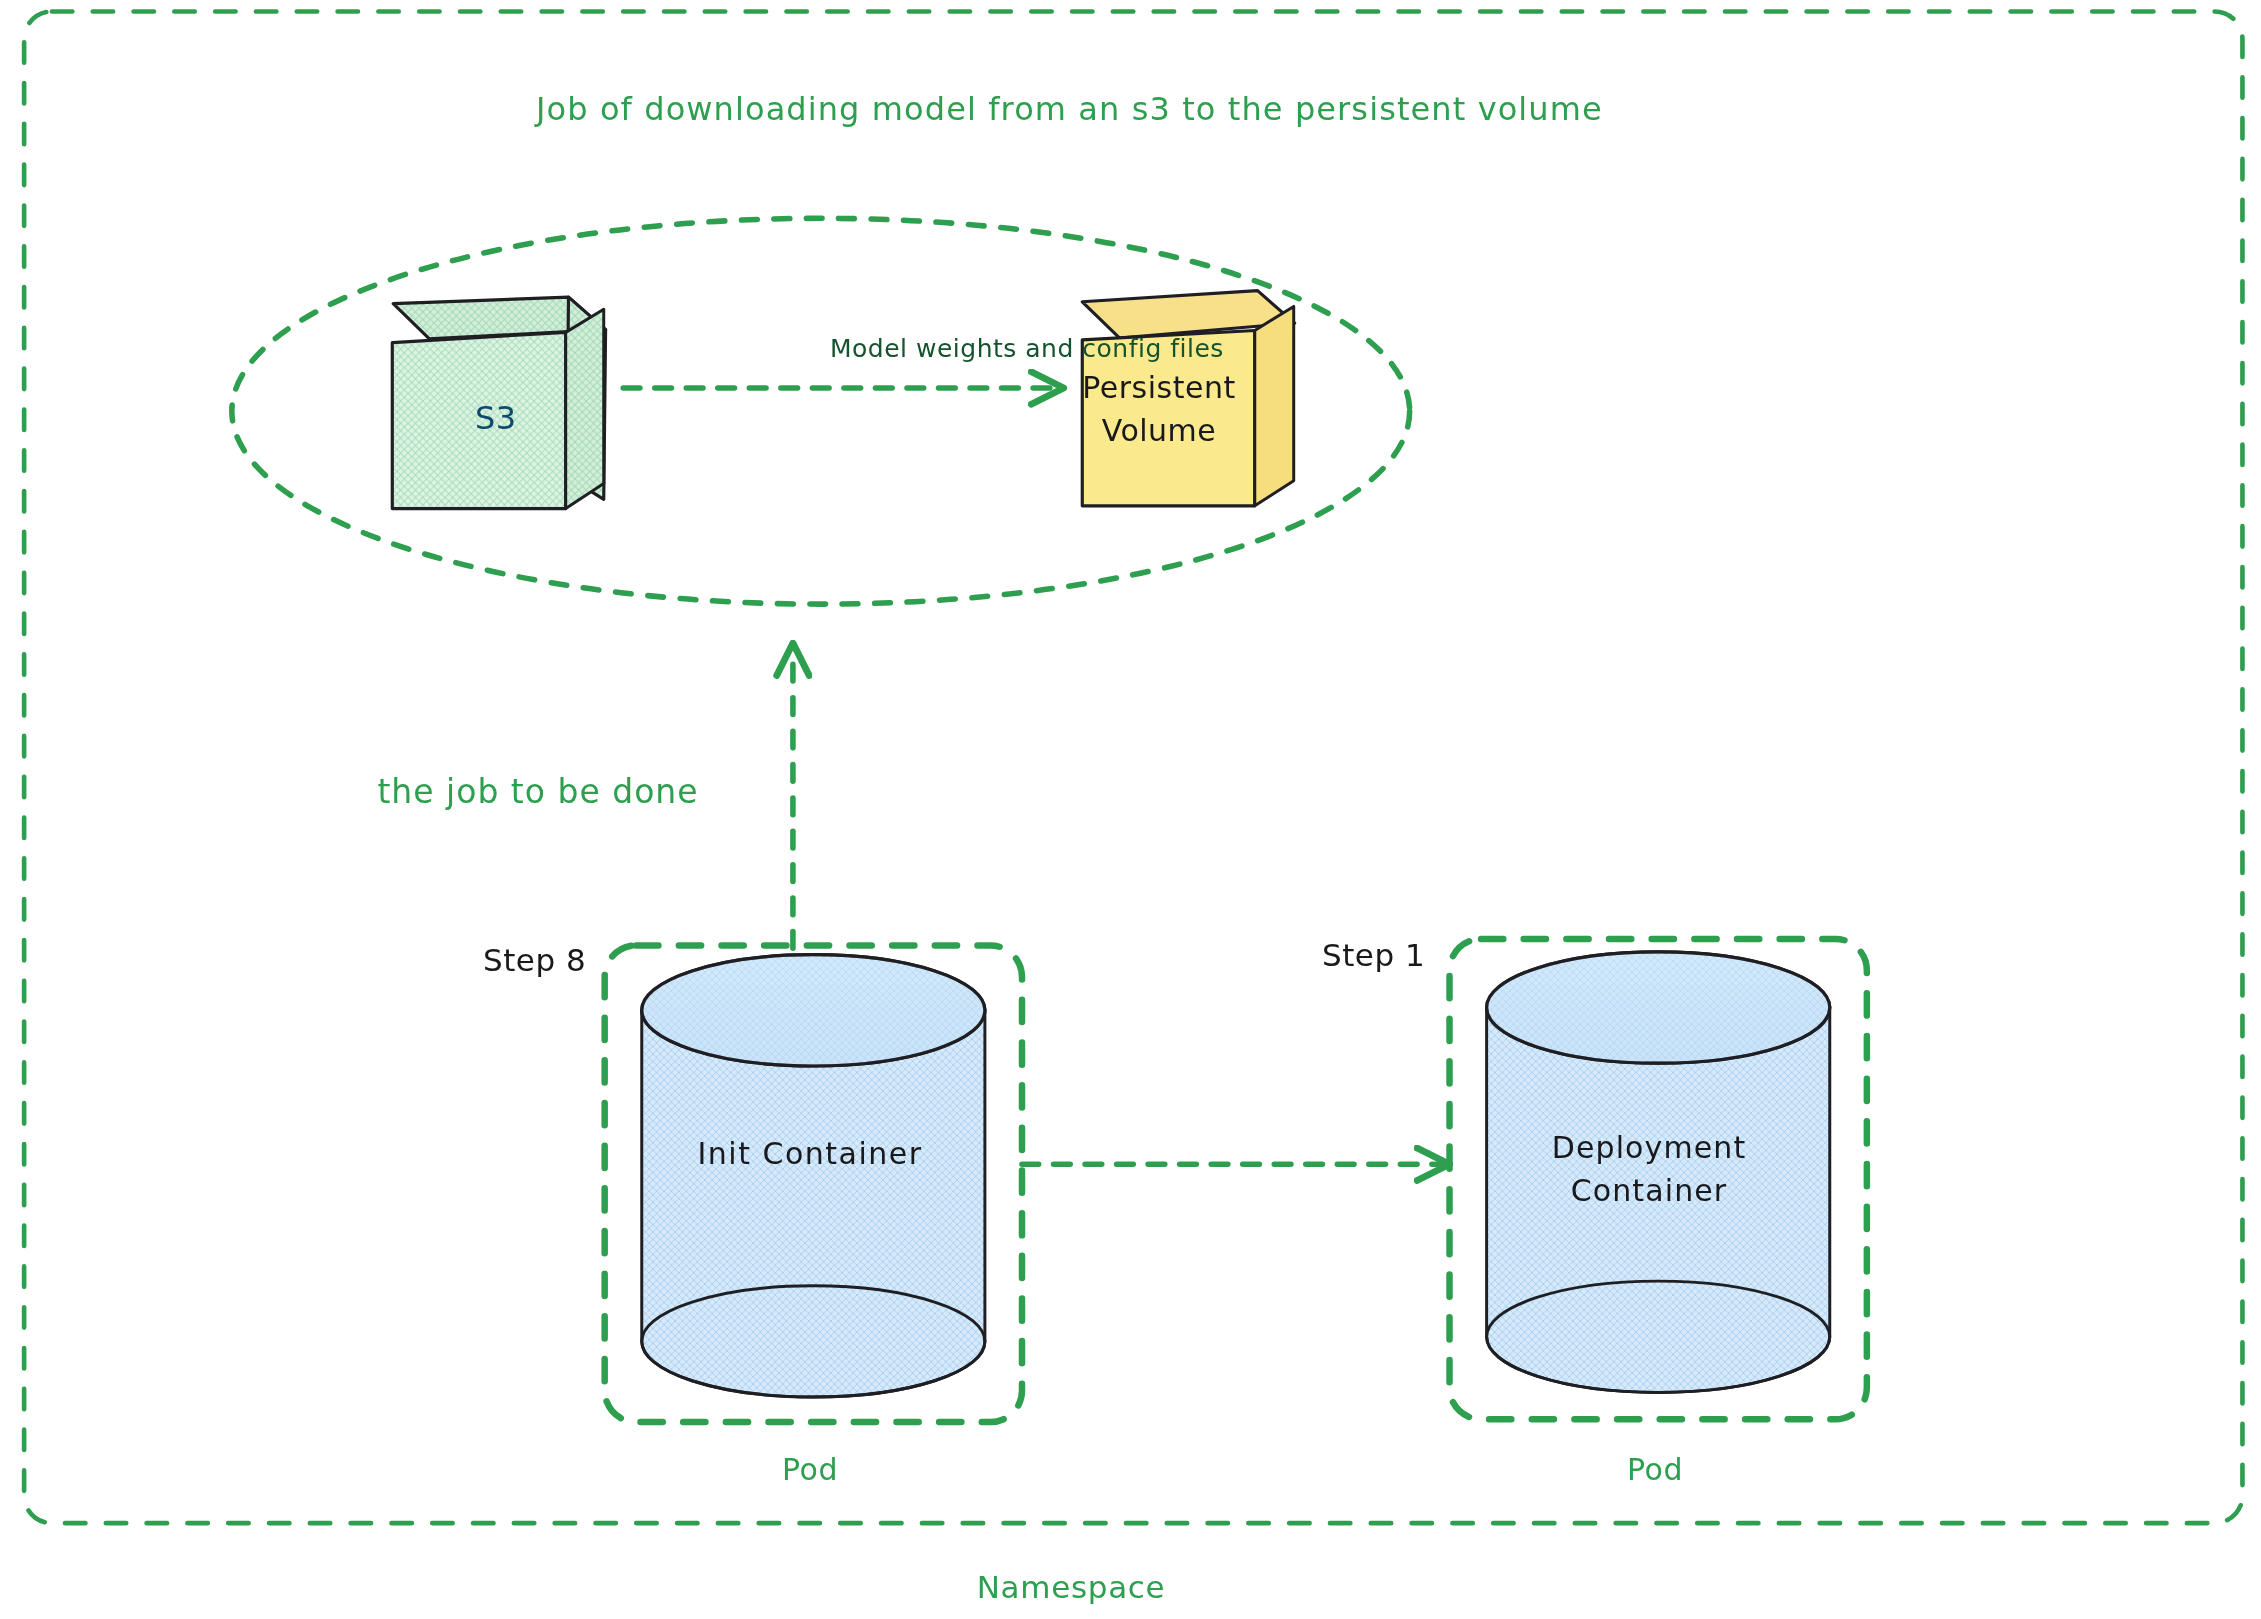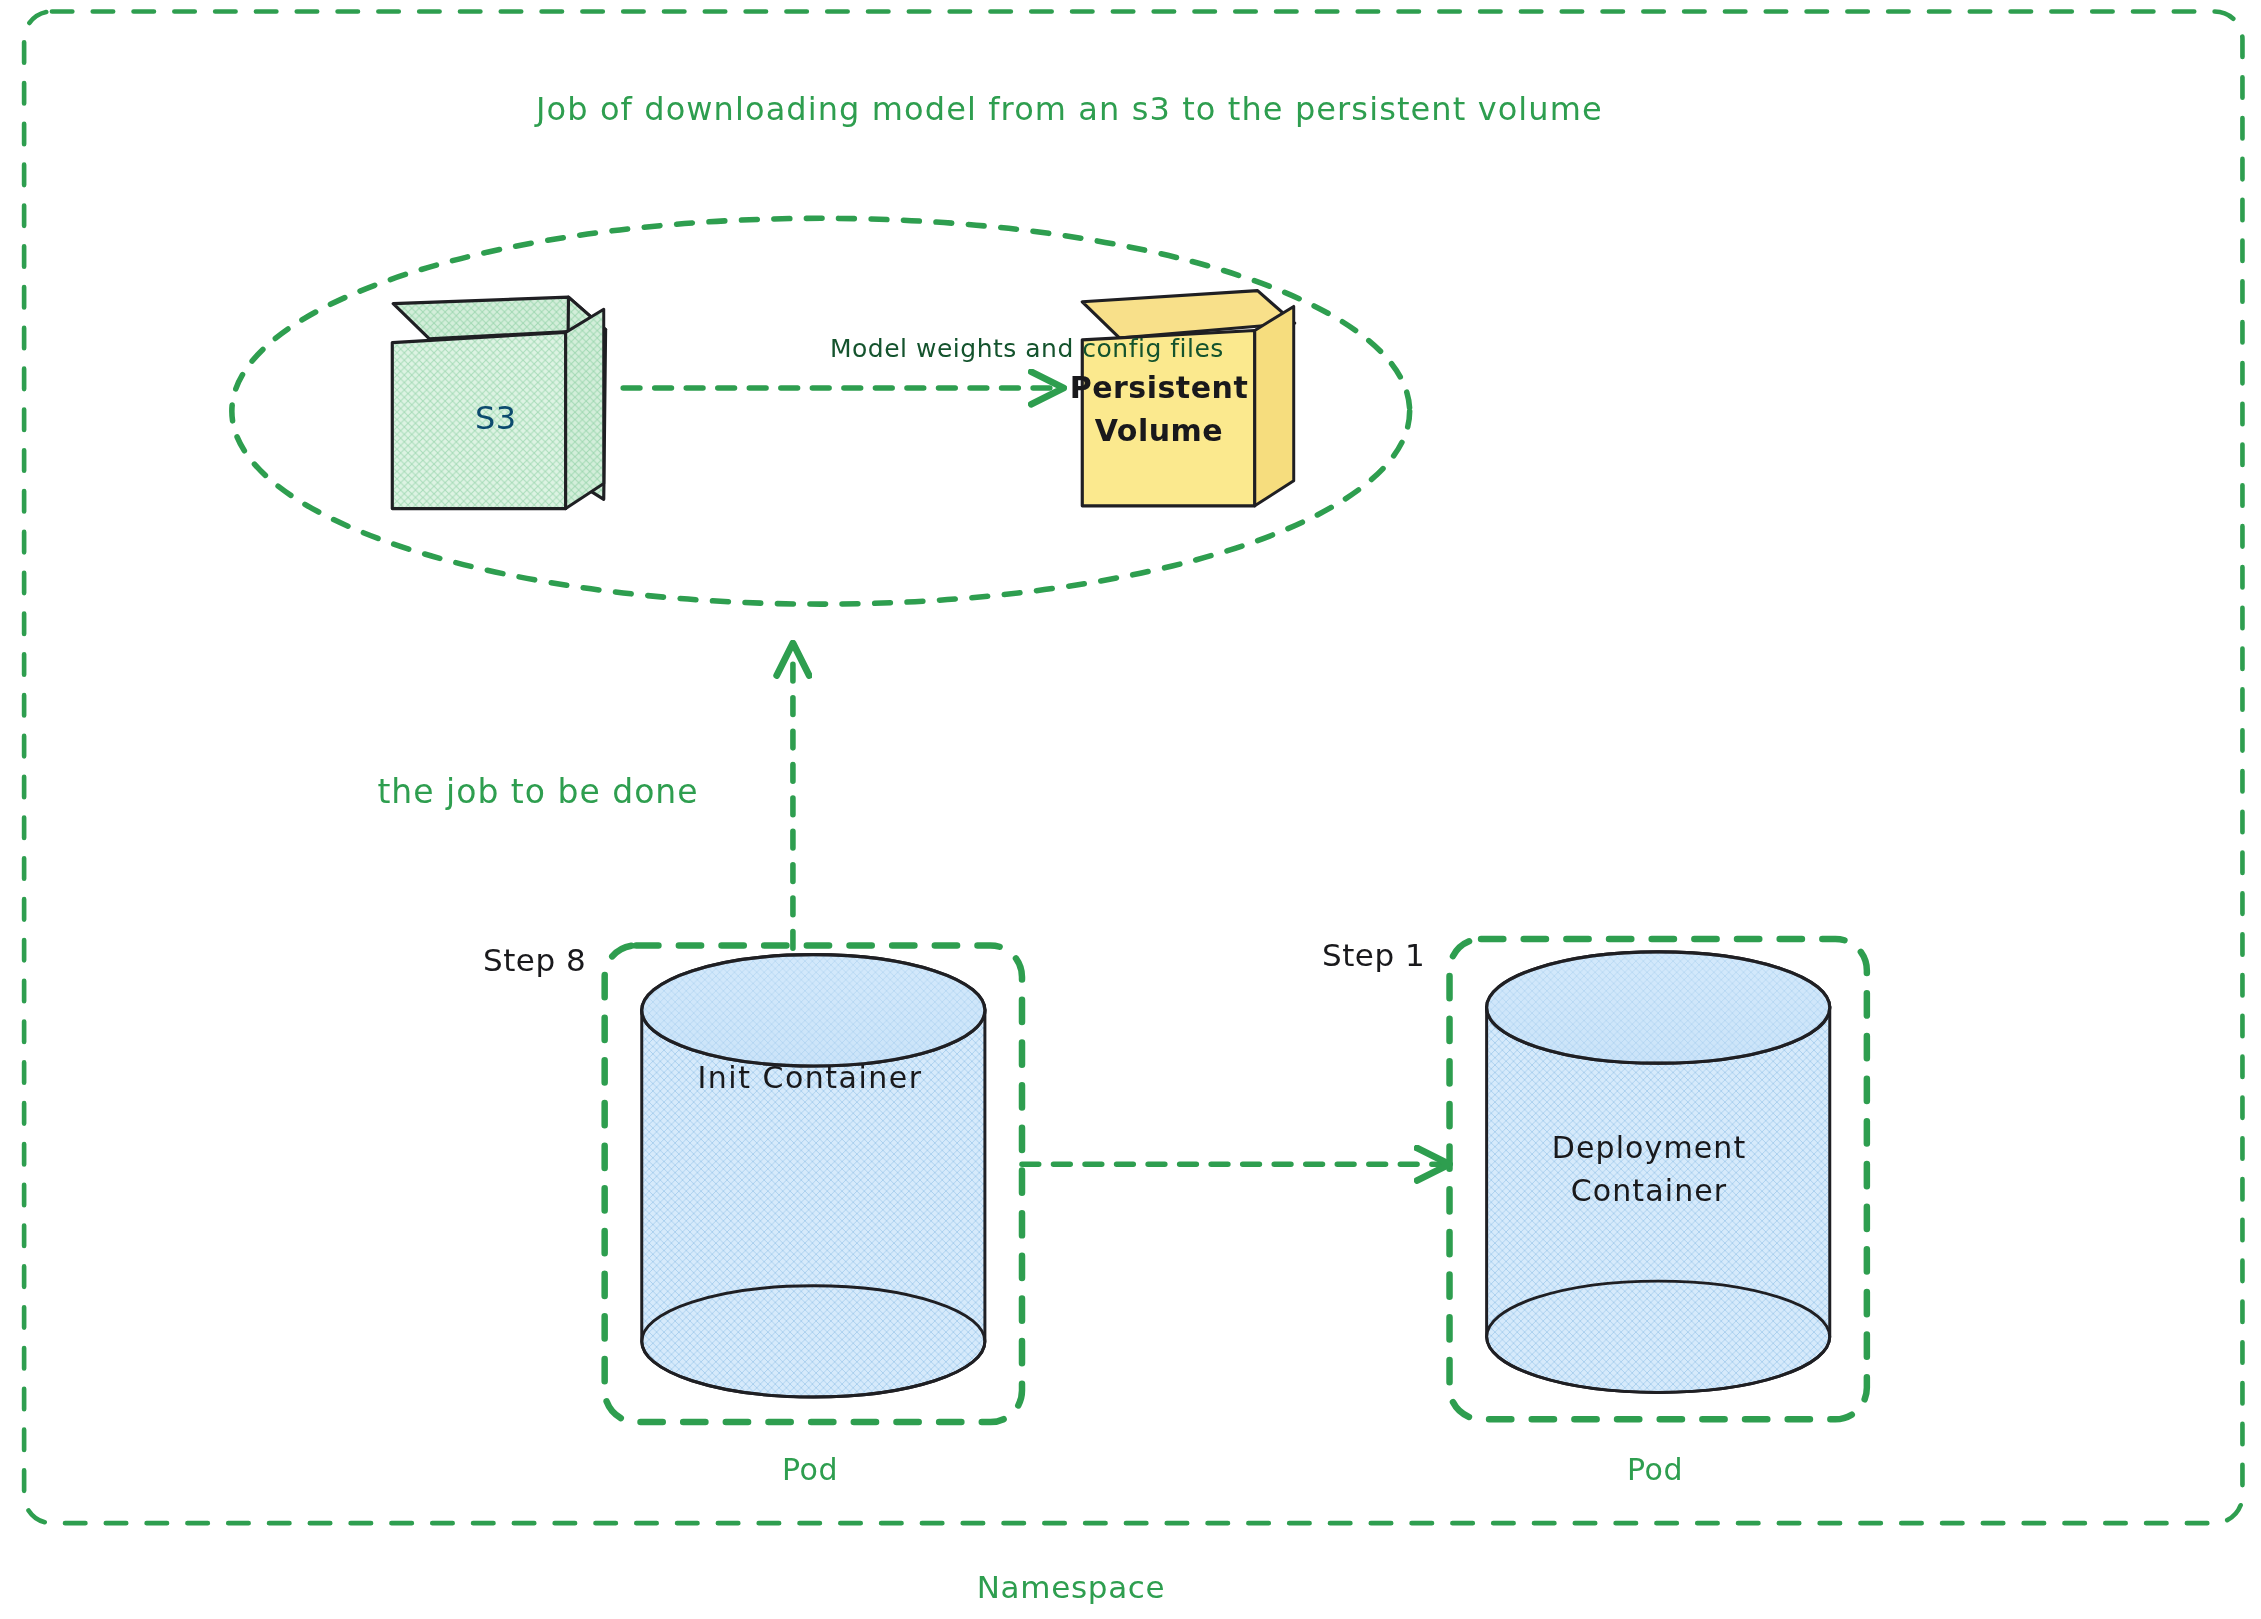--- a/index.html
+++ b/index.html
@@ -52,42 +52,41 @@
     left: 475px; top: 400px;
     font-size: 32px;
     color: #0c4a6e;
   }
   #cube-pv-label {
     left: 1159px; top: 367px;
     font-size: 30px;
     color: #19191c;
     text-align: center;
     line-height: 1.42;
-    font-weight: bold;
   }
   #wait-label {
     left: 538px; top: 725px;
     font-size: 33px;
     color: #2e9e4f;
     text-align: center;
     line-height: 1.35;
     letter-spacing: 1px;
   }
   #step1-label {
     left: 483px; top: 942px;
     font-size: 31px;
     color: #19191c;
   }
   #step2-label {
     left: 1322px; top: 937px;
     font-size: 31px;
     color: #19191c;
   }
   #init-container-label {
-    left: 810px; top: 1060px;
+    left: 810px; top: 1136px;
     font-size: 30px;
     color: #19191c;
     text-align: center;
     letter-spacing: 1.5px;
   }
   #deployment-container-label {
     left: 1649px; top: 1127px;
     font-size: 30px;
     color: #19191c;
     text-align: center;

